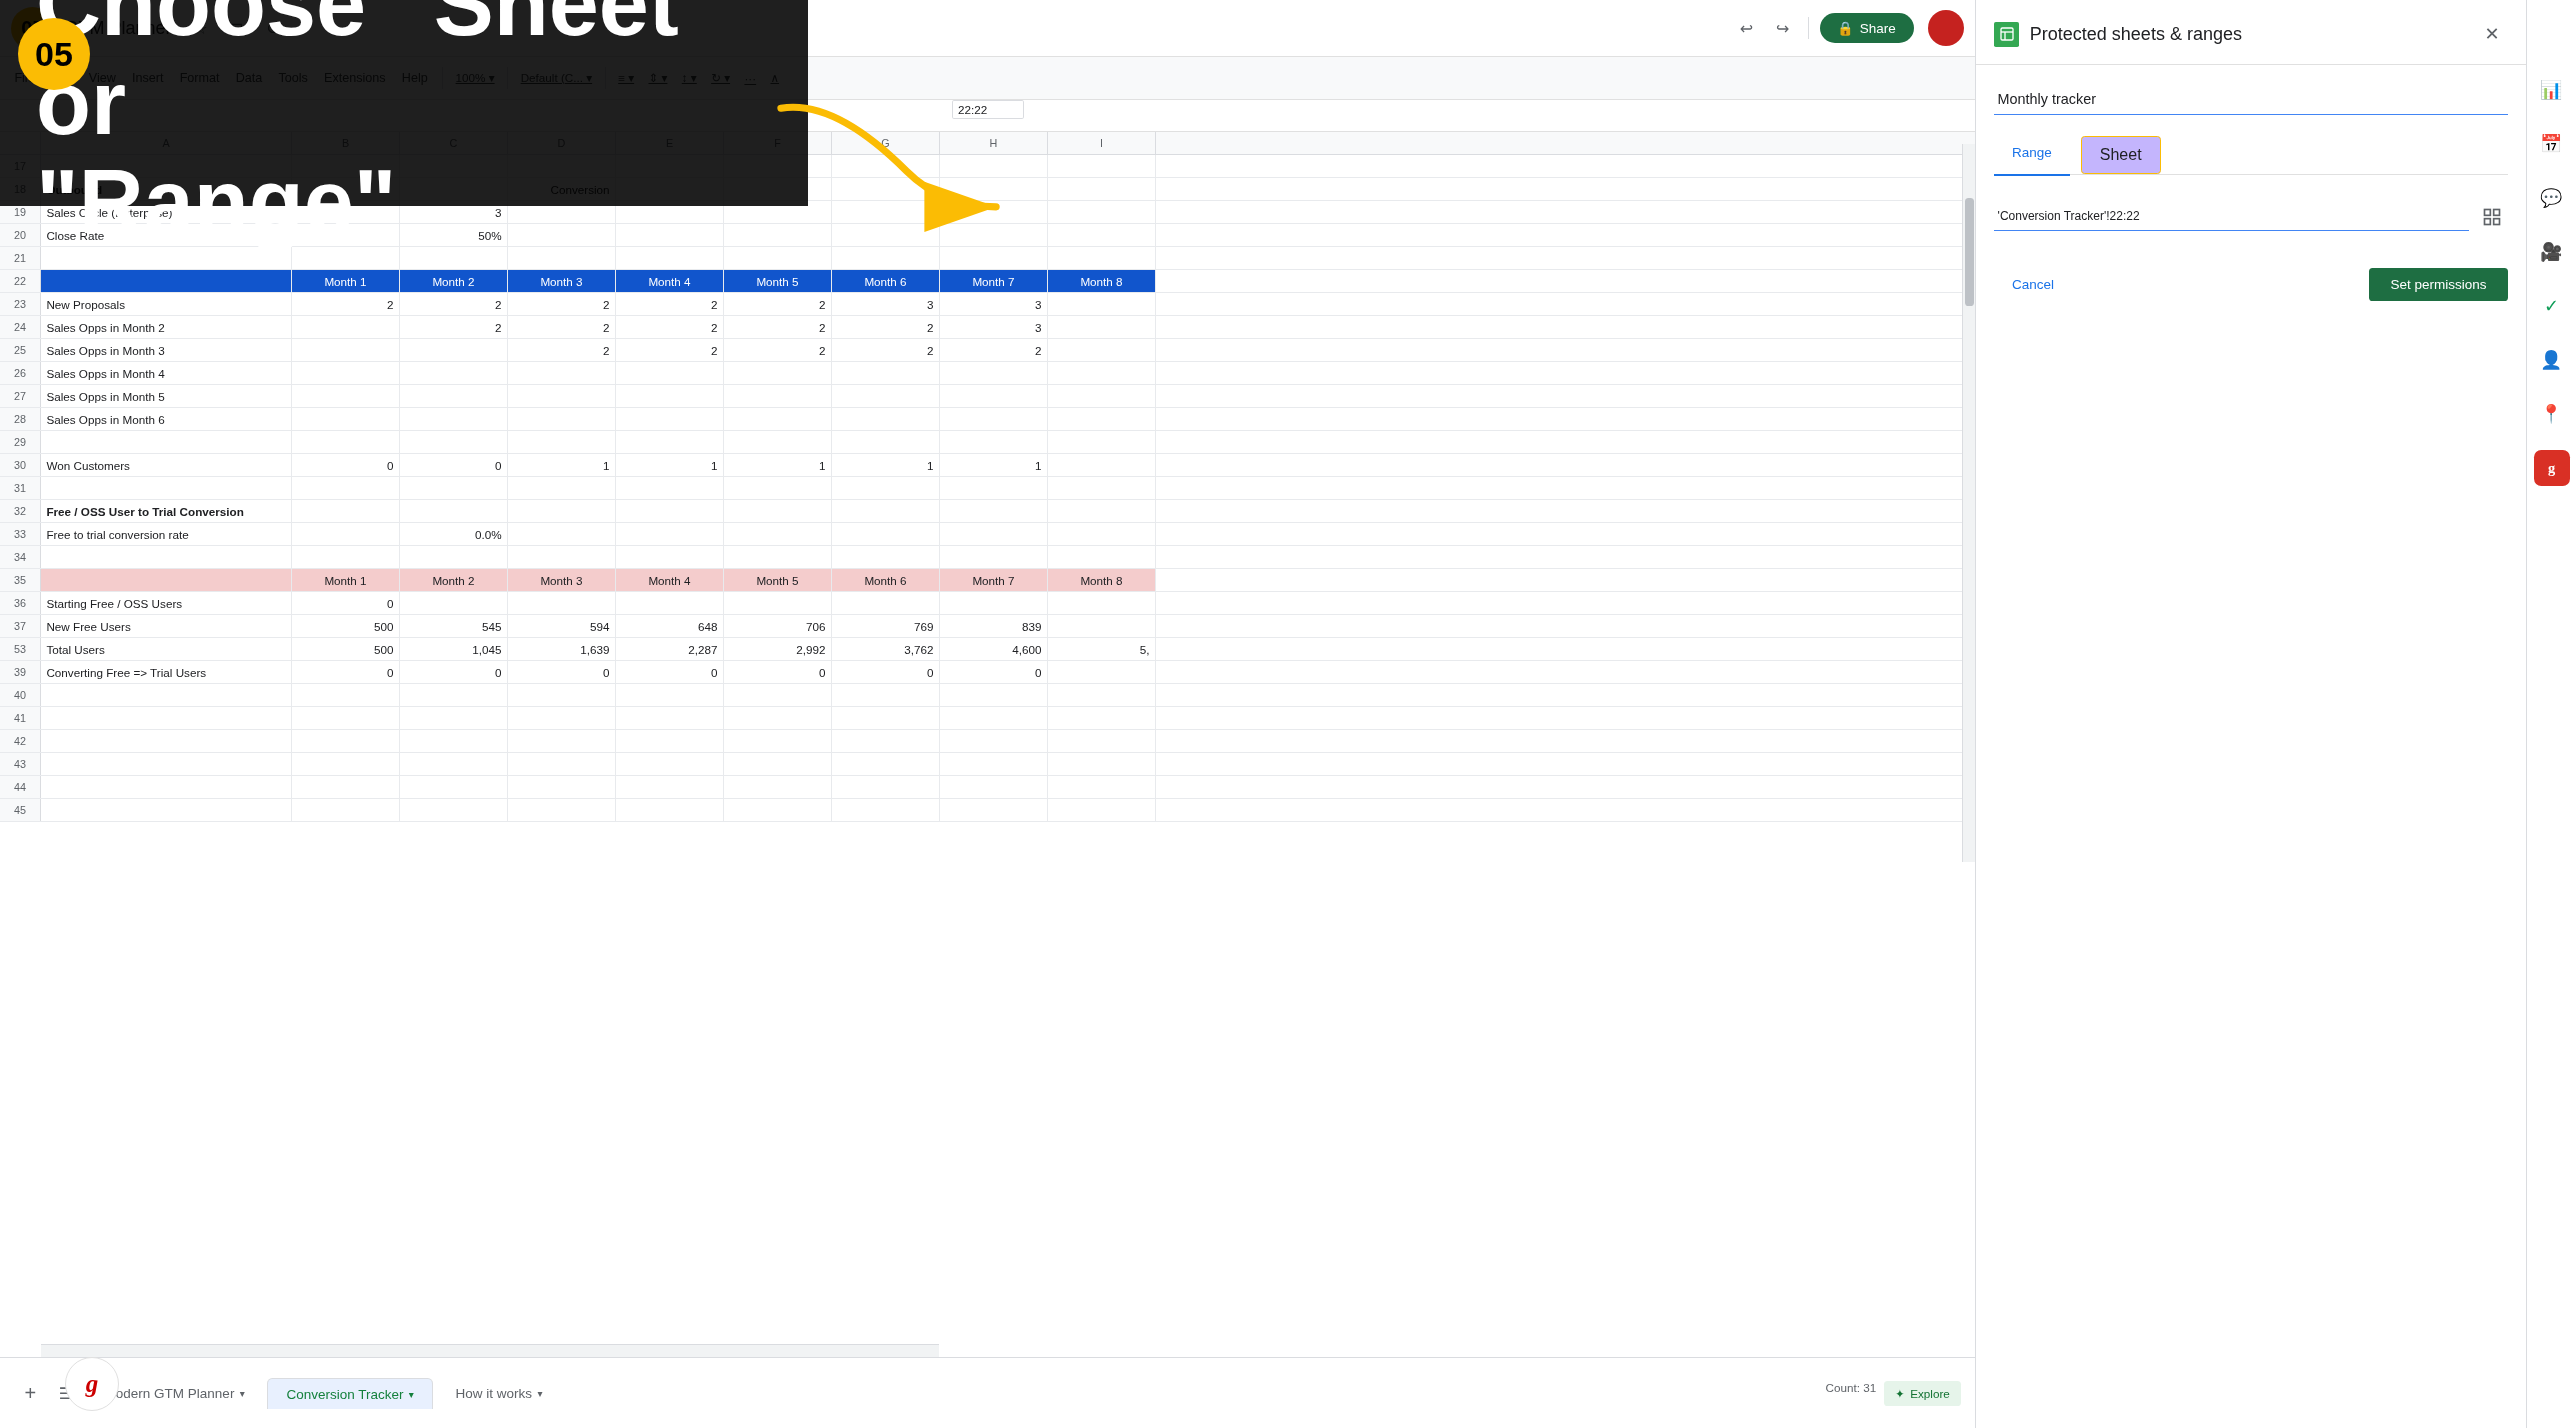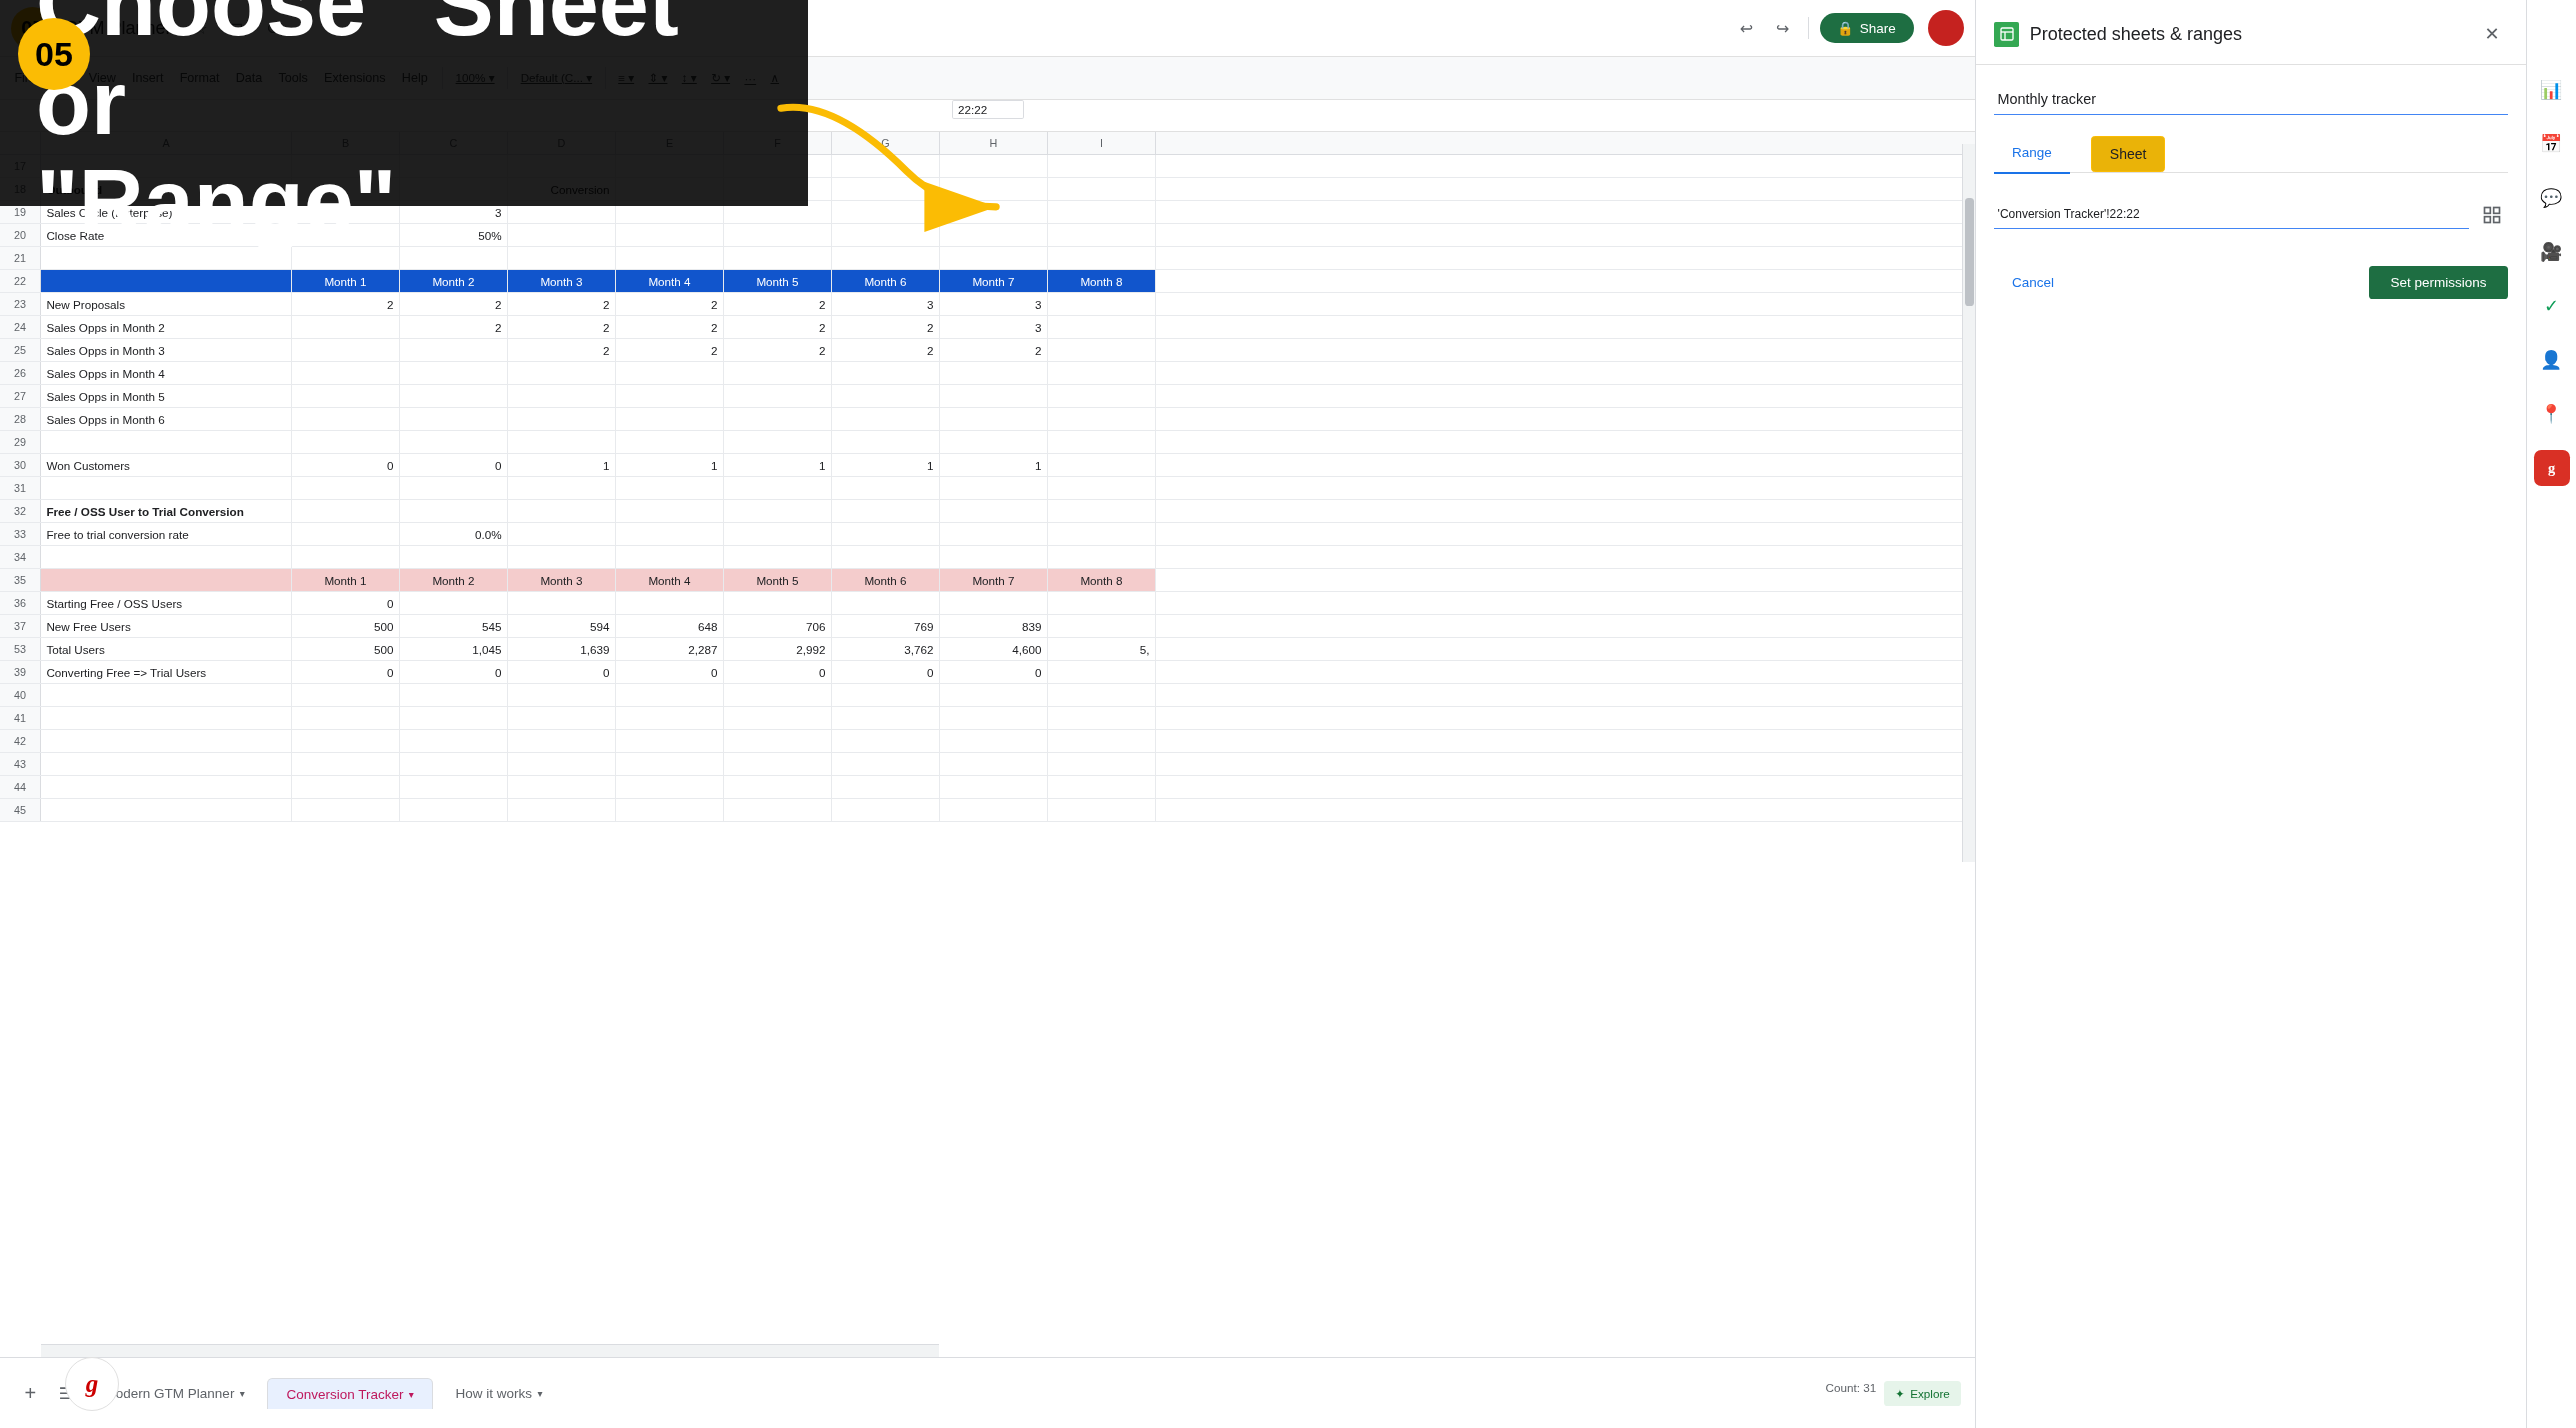--- a/index.html
+++ b/index.html
@@ -384,28 +384,28 @@
       font-size: 13.5px;
       color: #1a73e8;
       border-bottom: 2.7px solid #1a73e8;
       margin-bottom: -1.8px;
       cursor: pointer;
       font-weight: 500;
     }
 
     .tab-sheet {
       padding: 9px 18px;
-      font-size: 14px;
+      font-size: 16px;
       color: #202124;
       cursor: pointer;
       font-weight: 500;
-      background: #eab308;
+      background: #c4b5fd;
       border: 1.8px solid #fbbc04;
       border-radius: 3.6px;
-      margin-left: 17px;
+      margin-left: 7px;
       position: relative;
     }
 
     .range-input-row {
       display: flex;
       align-items: center;
       gap: 7.2px;
       margin-top: 10.8px;
     }
 
@@ -538,21 +538,21 @@
       cursor: pointer;
       display: flex;
       align-items: center;
       gap: 5.4px;
       color: #5f6368;
       border: 0.9px solid transparent;
     }
 
     .sheet-tab.active {
       background: #e8f0fe;
-      color: #be185d;
+      color: #15803d;
       border-color: #dadce0;
       border-bottom: none;
     }
 
     .sheet-tab .tab-arrow {
       font-size: 10px;
     }
 
     .tab-status {
       margin-left: auto;

